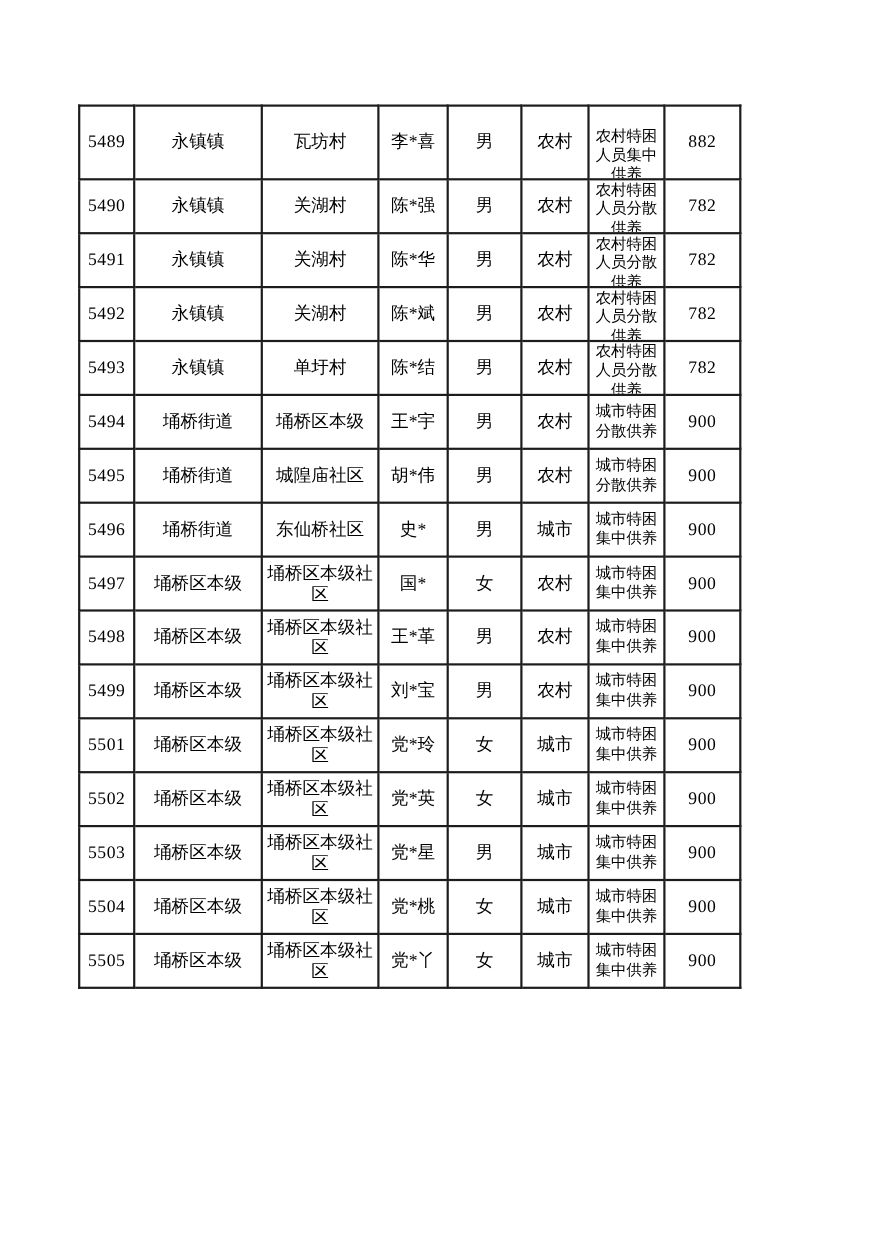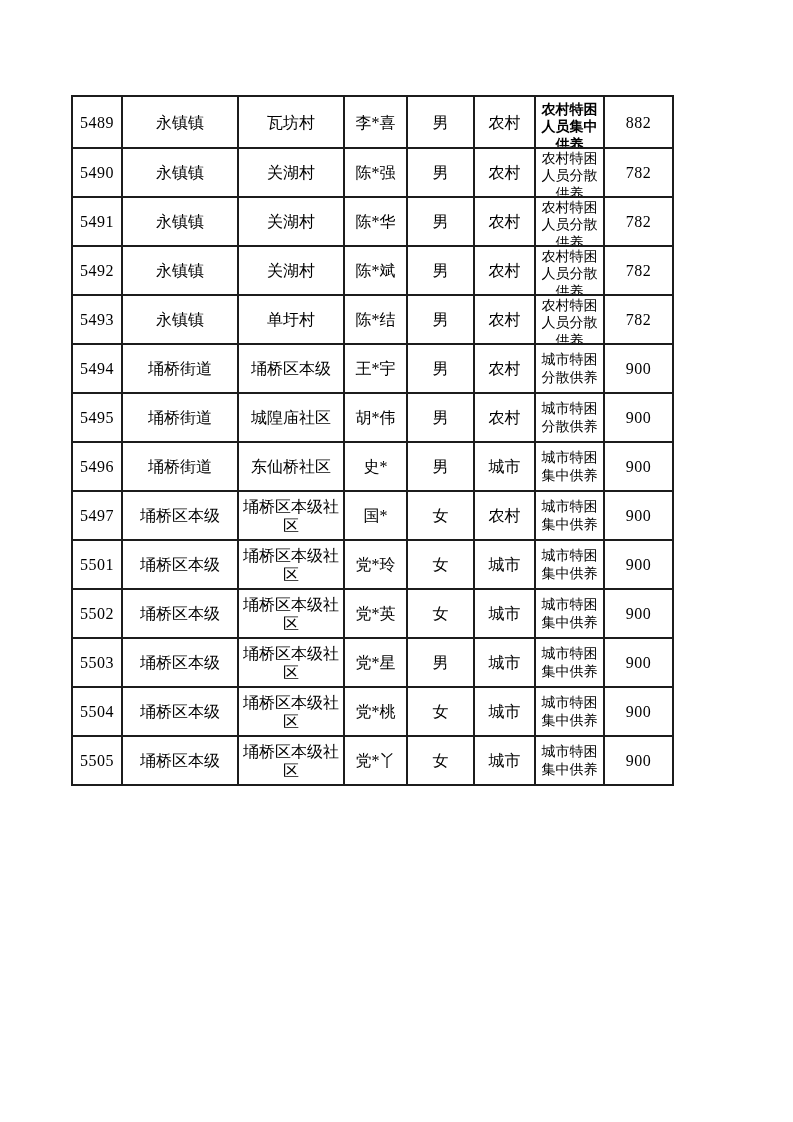--- a/index.html
+++ b/index.html
@@ -87,21 +87,21 @@
     </colgroup>
     <tbody id="table-body">
         <tr>
     <td class="cell-serial">5489</td>
     <td class="cell-town">永镇镇</td>
     <td class="cell-village">瓦坊村</td>
     <td class="cell-name">李*喜</td>
     <td class="cell-gender">男</td>
     <td class="cell-area">农村</td>
     <td class="cell-category">
-      <div class="cat-inner" style="justify-content: flex-start; padding-top: 4px; font-weight: bold;">农村特困人员集中供养</div>
+      <div class="cat-inner" style="justify-content: flex-start; padding-top: 19px;">农村特困人员集中供养</div>
     </td>
     <td class="cell-amount">882</td>
   </tr>
         <tr>
     <td class="cell-serial">5490</td>
     <td class="cell-town">永镇镇</td>
     <td class="cell-village">关湖村</td>
     <td class="cell-name">陈*强</td>
     <td class="cell-gender">男</td>
     <td class="cell-area">农村</td>
@@ -181,20 +181,44 @@
       <div class="cat-inner">城市特困集中供养</div>
     </td>
     <td class="cell-amount">900</td>
   </tr>
         <tr>
     <td class="cell-serial">5497</td>
     <td class="cell-town">埇桥区本级</td>
     <td class="cell-village">埇桥区本级社区</td>
     <td class="cell-name">国*</td>
     <td class="cell-gender">女</td>
+    <td class="cell-area">农村</td>
+    <td class="cell-category">
+      <div class="cat-inner">城市特困集中供养</div>
+    </td>
+    <td class="cell-amount">900</td>
+  </tr>
+        <tr>
+    <td class="cell-serial">5498</td>
+    <td class="cell-town">埇桥区本级</td>
+    <td class="cell-village">埇桥区本级社区</td>
+    <td class="cell-name">王*革</td>
+    <td class="cell-gender">男</td>
+    <td class="cell-area">农村</td>
+    <td class="cell-category">
+      <div class="cat-inner">城市特困集中供养</div>
+    </td>
+    <td class="cell-amount">900</td>
+  </tr>
+        <tr>
+    <td class="cell-serial">5499</td>
+    <td class="cell-town">埇桥区本级</td>
+    <td class="cell-village">埇桥区本级社区</td>
+    <td class="cell-name">刘*宝</td>
+    <td class="cell-gender">男</td>
     <td class="cell-area">农村</td>
     <td class="cell-category">
       <div class="cat-inner">城市特困集中供养</div>
     </td>
     <td class="cell-amount">900</td>
   </tr>
         <tr>
     <td class="cell-serial">5501</td>
     <td class="cell-town">埇桥区本级</td>
     <td class="cell-village">埇桥区本级社区</td>

